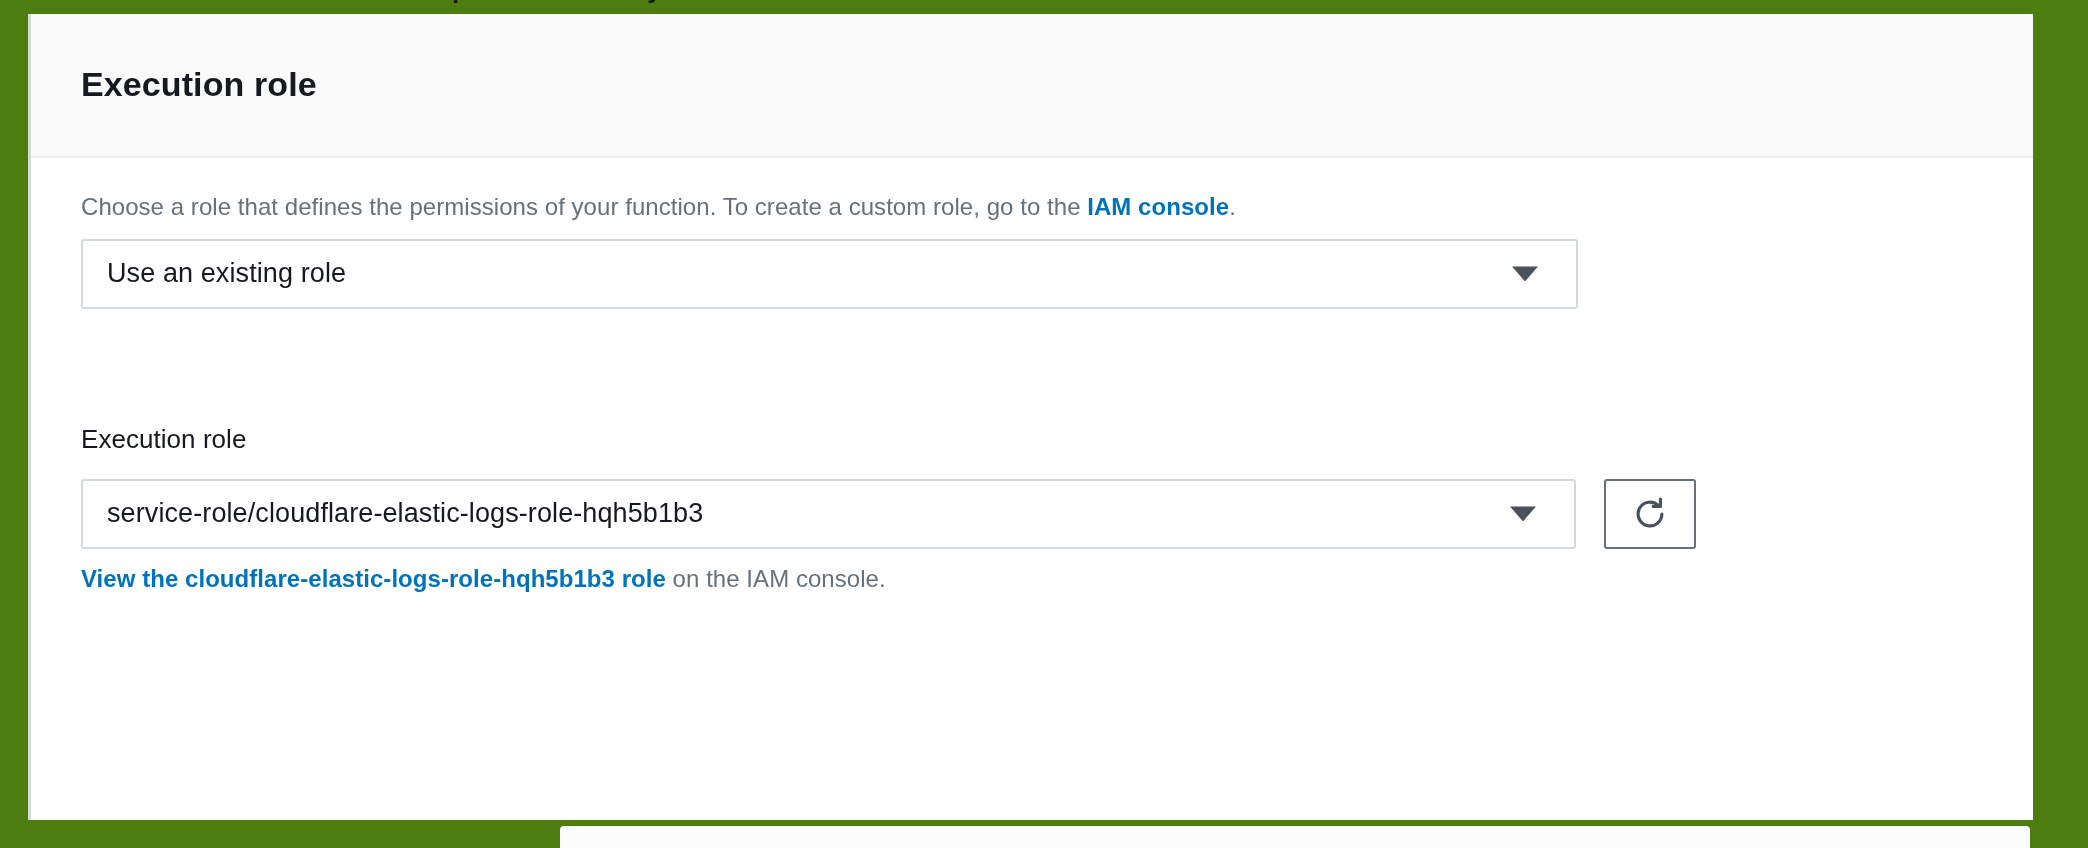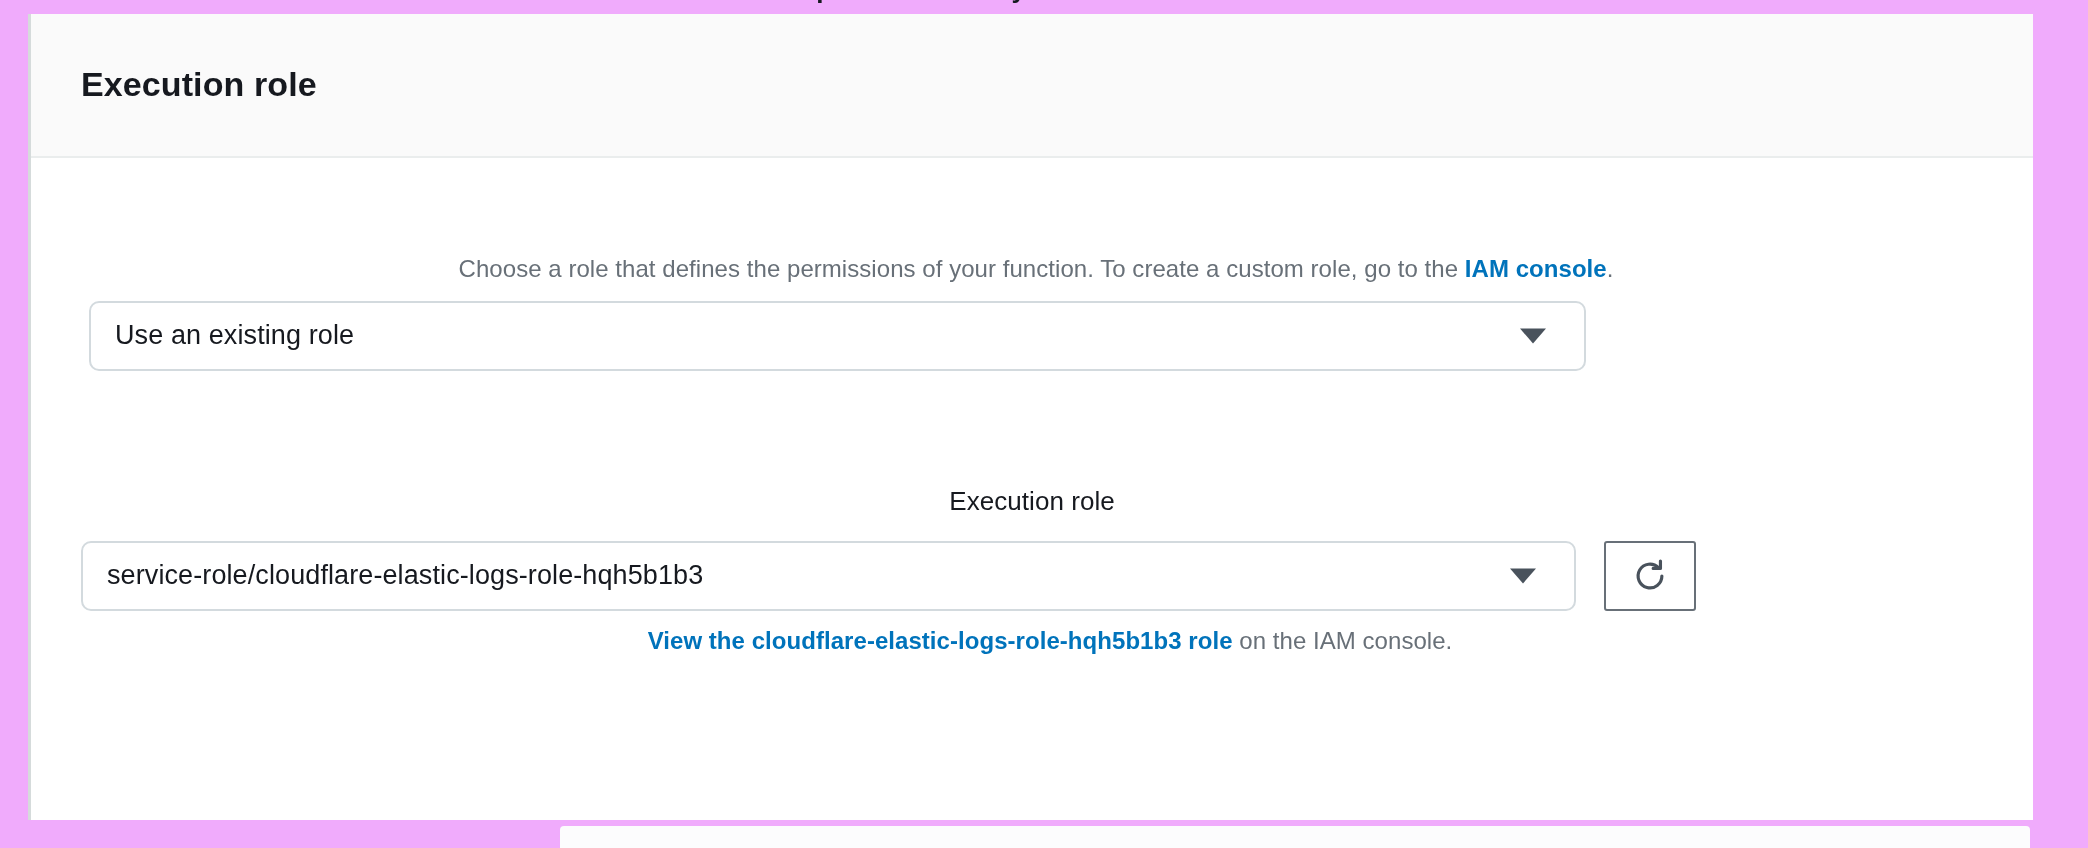--- a/index.html
+++ b/index.html
@@ -13,22 +13,21 @@
     overflow: hidden;
     font-family: "Liberation Sans", sans-serif;
     -webkit-font-smoothing: antialiased;
   }
 
   
   #canvas {
     position: relative;
     width: 2088px;
     height: 848px;
-    background: #f0abfc;
-    text-align: center;
+    background: #4d7c0f;
   }
 
   
   .cut-text-above {
     position: absolute;
     left: 452px;
     top: -26px;
     width: 1100px;
     height: 30px;
     overflow: hidden;
@@ -84,34 +83,34 @@
     text-decoration: none;
     cursor: pointer;
   }
   .field-label {
     font-size: 26px;
     color: #16191f;
     line-height: 1.3;
     letter-spacing: .05px;
   }
 
-  .block-1 { padding-top: 94px; margin-left: 8px; }
+  .block-1 { padding-top: 32px; }
 
   
   .select-row {
     display: flex;
     align-items: center;
   }
   .select {
     position: relative;
     box-sizing: border-box;
     height: 70px;
     background: #ffffff;
     border: 2px solid #d3dade;
-    border-radius: 10px;
+    border-radius: 3px;
     display: flex;
     align-items: center;
     padding: 0 54px 0 24px;
     cursor: pointer;
   }
   .select.w1 { width: 1497px; margin-top: 14px; }
   .select.w2 { width: 1495px; }
   .select-value {
     font-size: 27px;
     color: #16191f;
@@ -145,21 +144,21 @@
     align-items: center;
     justify-content: center;
     cursor: pointer;
   }
   .refresh-btn svg { display: block; }
 
   
   .block-2 { padding-top: 114px; }
   .help-2 { margin-top: 6px; max-width: 1940px; }
   .select-wrap-2 { margin-top: 22px; }
-  .view-role-line { margin-top: 16px; font-size: 24px; color: #687078; letter-spacing: .05px; margin-left: 36px; }
+  .view-role-line { margin-top: 16px; font-size: 24px; color: #687078; letter-spacing: .05px; }
 
   
   .next-card {
     position: absolute;
     left: 560px;
     top: 826px;
     width: 1470px;
     height: 40px;
     background: #fcfcfd;
     border-radius: 4px 4px 0 0;

